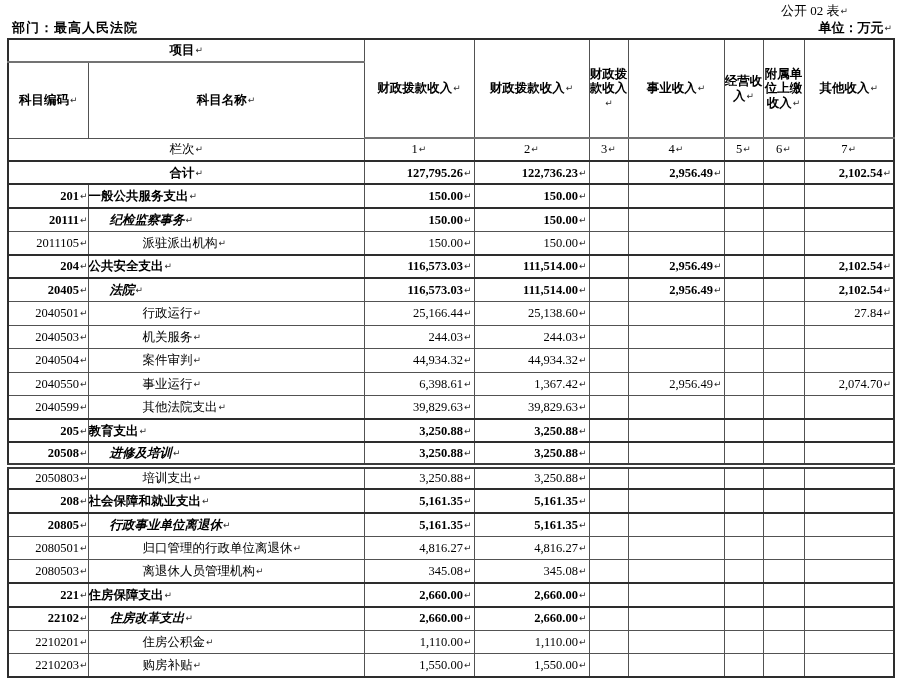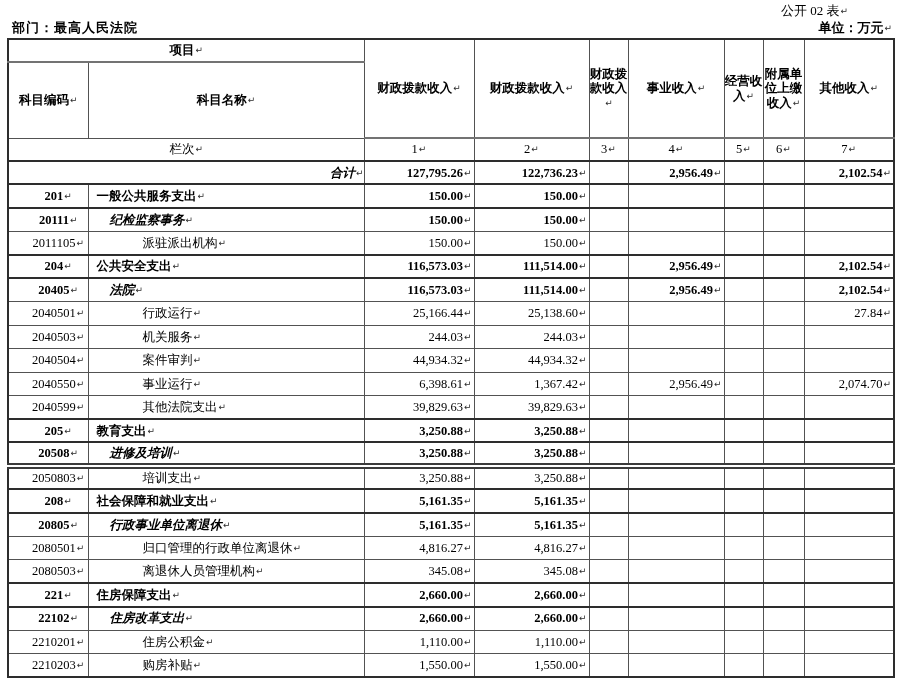--- a/index.html
+++ b/index.html
@@ -16,25 +16,25 @@
           border-collapse:collapse; table-layout:fixed; border:2px solid #2d2d2d; }
   th, td { border:1px solid #525252; padding:0; font-size:12.5px; overflow:hidden;
            white-space:nowrap; line-height:1.15; vertical-align:middle; }
   thead th { font-weight:bold; text-align:center; }
   .r-proj th { height:23px; border-bottom:2px solid #737373; }
   .col-h { white-space:normal; border-bottom:2px solid #2d2d2d; }
   .r-subj th { height:76px; }
   .r-rank td { height:23px; text-align:center; border-bottom:2px solid #2d2d2d; }
 
   tbody td { height:23px; }
-  .code-c { text-align:center; padding-left:20px; }
+  .code-c { text-align:right; padding-left:20px; }
   .name-c { text-align:left; }
-  .ind0 { padding-left:8px; } .ind1 { padding-left:21px;font-style:italic; } .ind2 { padding-left:54px; }
+  .ind0 { padding-left:0; } .ind1 { padding-left:21px;font-style:italic; } .ind2 { padding-left:54px; }
   .val-c { text-align:right; padding-right:2px; }
-  .total-c { text-align:right;font-style:italic; }
+  .total-c { text-align:center; }
   tr.bold td { font-weight:bold; }
   tr.thick td { border-top:2px solid #2d2d2d; }
   tr.seam td { border-top:6px double #3a3a3a; }
 
   .pmark { font-size:9px; color:#2b2b2b; margin-left:1px;
            font-family:"DejaVu Sans",sans-serif; font-weight:normal; vertical-align:1px; }
 </style>
 </head>
 <body>
 

